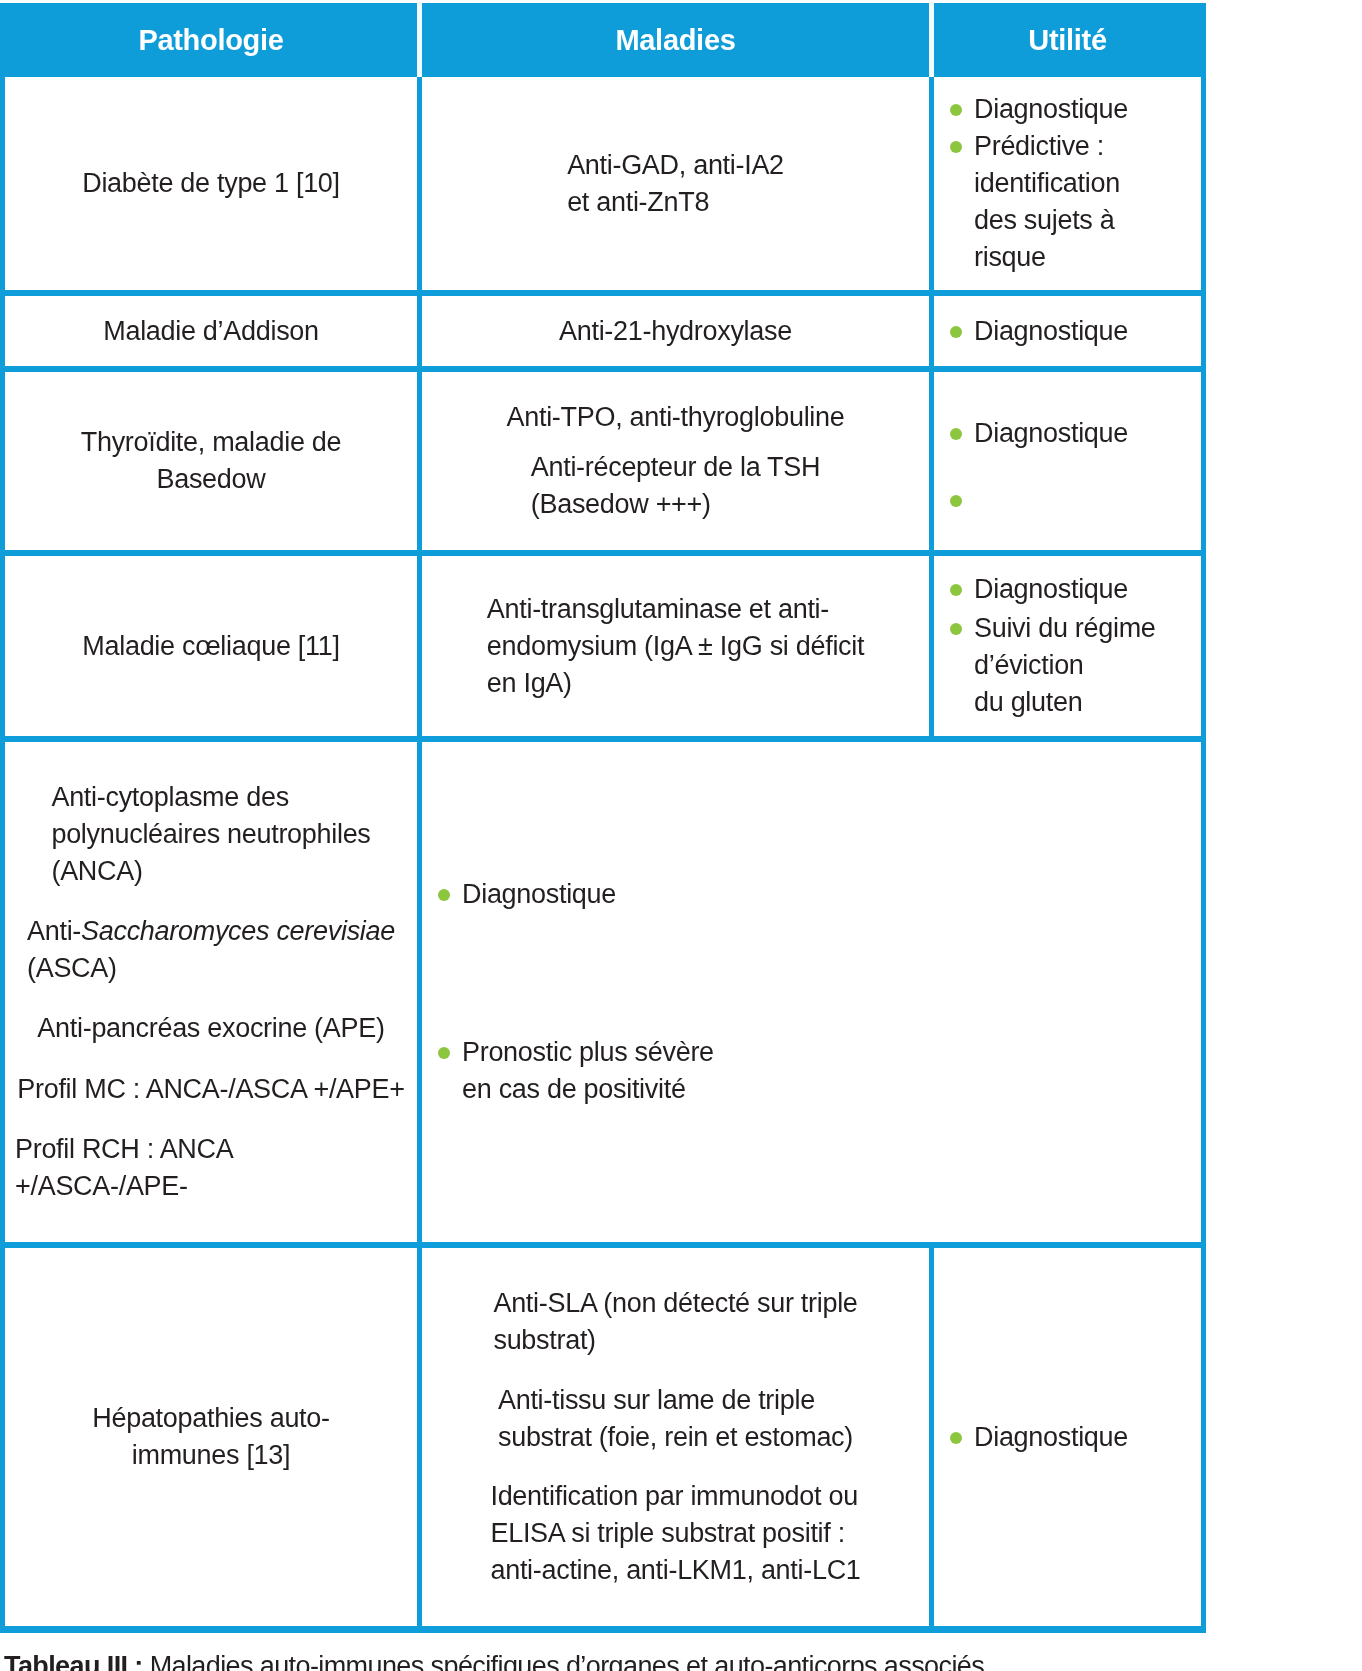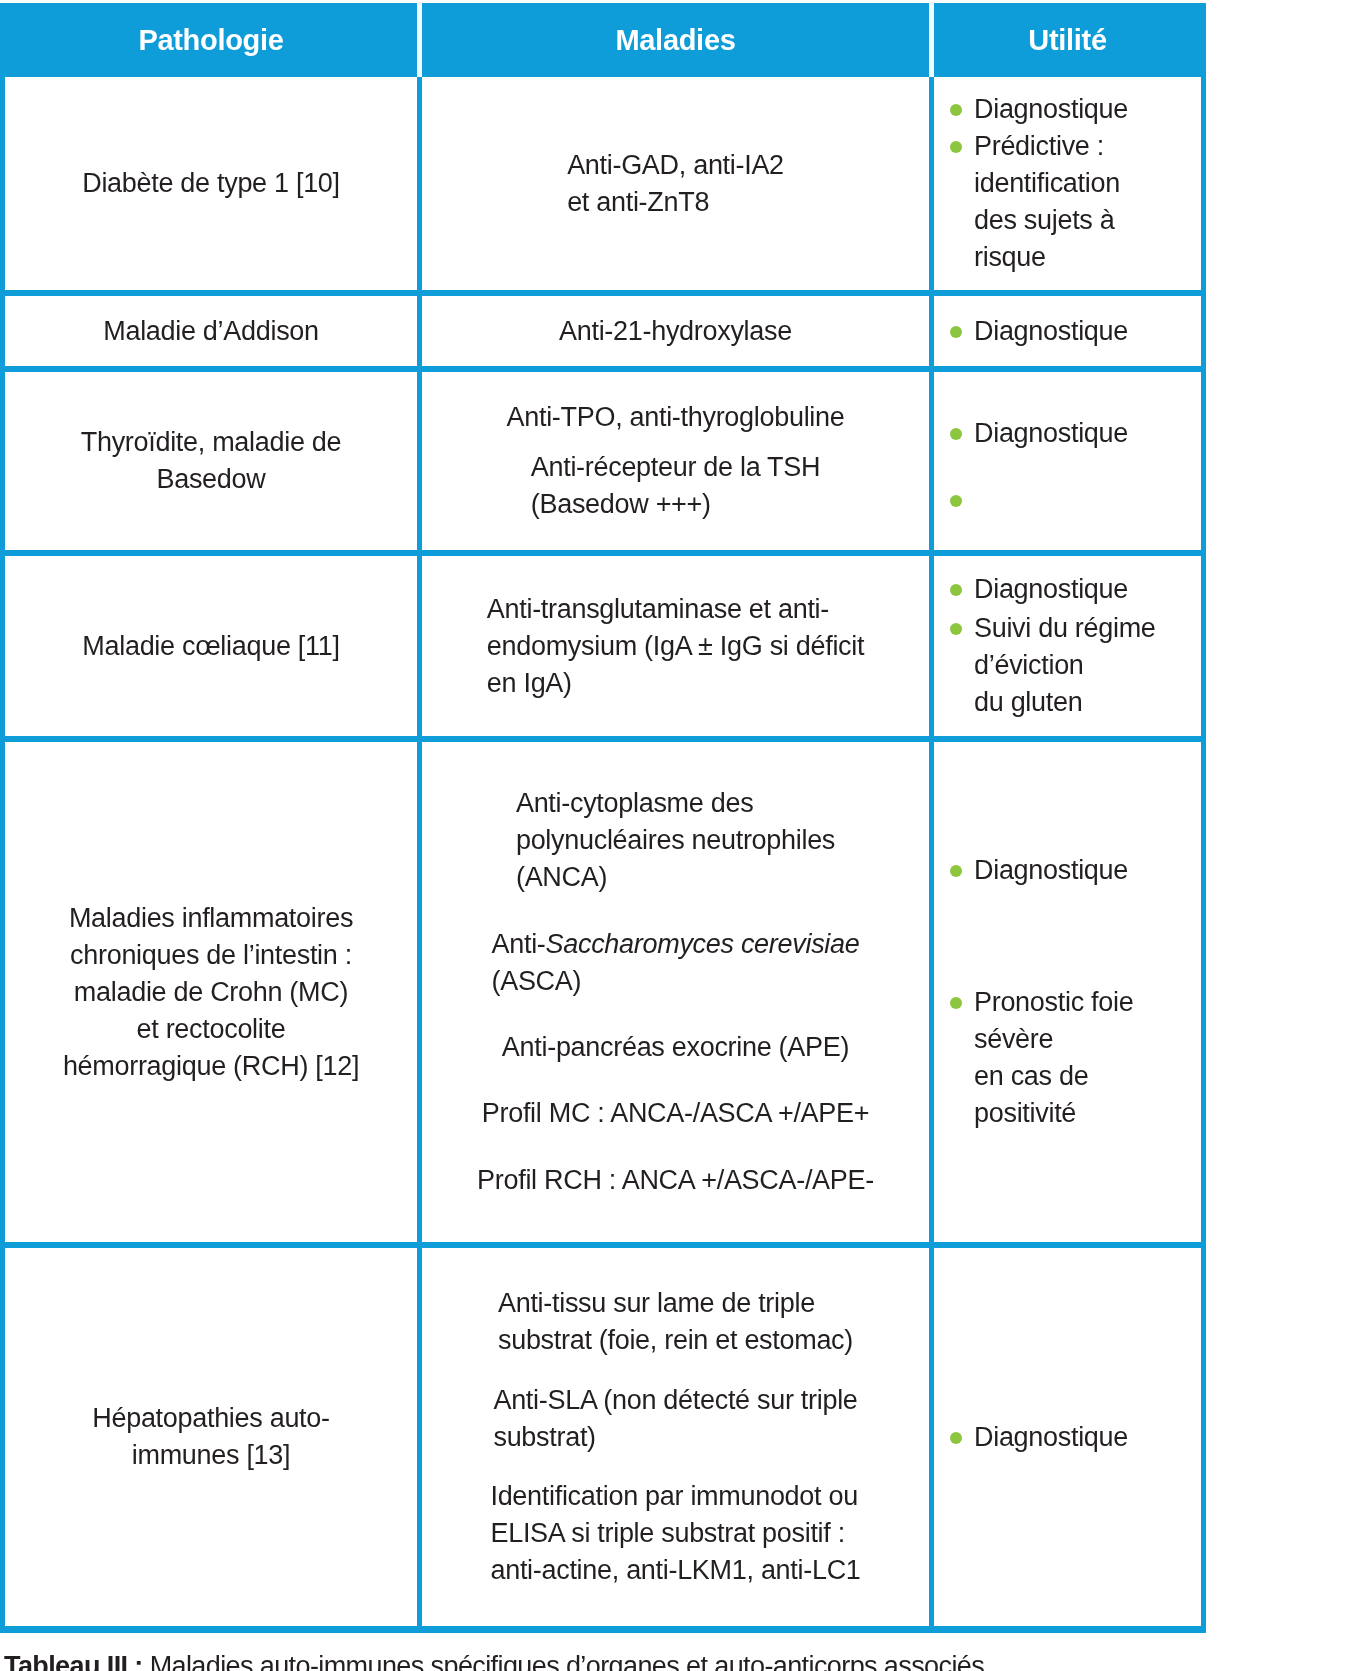--- a/index.html
+++ b/index.html
@@ -184,55 +184,50 @@
               <span class="btxt">Diagnostique</span>
             </div>
             <div class="bullet">
               <span class="dot"></span>
               <span class="btxt">Suivi du régime d’éviction
 du gluten</span>
             </div>
           </div>
         </div>
         <div class="row r5">
-          <div class="cell path">Maladies inflammatoires
-chroniques de l’intestin :
-maladie de Crohn (MC)
-et rectocolite
-hémorragique (RCH) [12]</div>
           <div class="cell anti">
             <div class="para"><span>Anti-cytoplasme des
 polynucléaires neutrophiles
 (ANCA)</span></div>
             <div class="para"><span>Anti-</span><em>Saccharomyces cerevisiae</em><span>
 (ASCA)</span></div>
             <div class="para"><span>Anti-pancréas exocrine (APE)</span></div>
             <div class="para"><span>Profil MC : ANCA-/ASCA +/APE+</span></div>
             <div class="para"><span>Profil RCH : ANCA +/ASCA-/APE-</span></div>
           </div>
           <div class="cell util">
             <div class="bullet">
               <span class="dot"></span>
               <span class="btxt">Diagnostique</span>
             </div>
             <div class="bullet">
               <span class="dot"></span>
-              <span class="btxt">Pronostic foie sévère
+              <span class="btxt">Pronostic plus sévère
 en cas de positivité</span>
             </div>
           </div>
         </div>
         <div class="row r6">
           <div class="cell path">Hépatopathies auto-
 immunes [13]</div>
           <div class="cell anti">
+            <div class="para"><span>Anti-SLA (non détecté sur triple
+substrat)</span></div>
             <div class="para"><span>Anti-tissu sur lame de triple
 substrat (foie, rein et estomac)</span></div>
-            <div class="para"><span>Anti-SLA (non détecté sur triple
-substrat)</span></div>
             <div class="para"><span>Identification par immunodot ou
 ELISA si triple substrat positif :
 anti-actine, anti-LKM1, anti-LC1</span></div>
           </div>
           <div class="cell util">
             <div class="bullet">
               <span class="dot"></span>
               <span class="btxt">Diagnostique</span>
             </div>
           </div>

